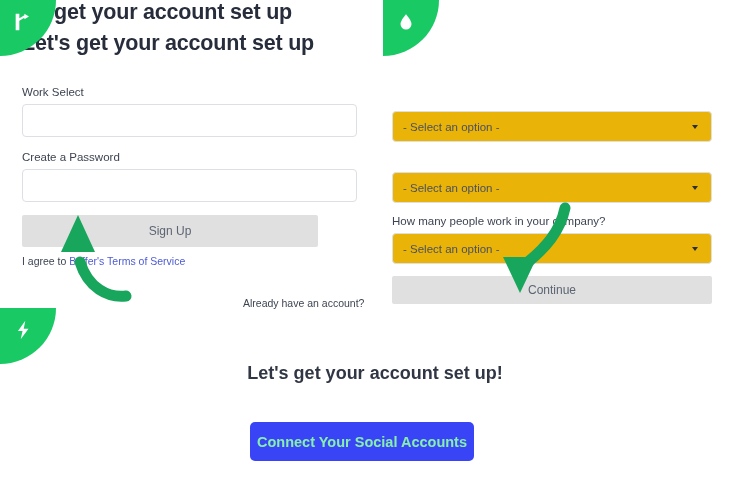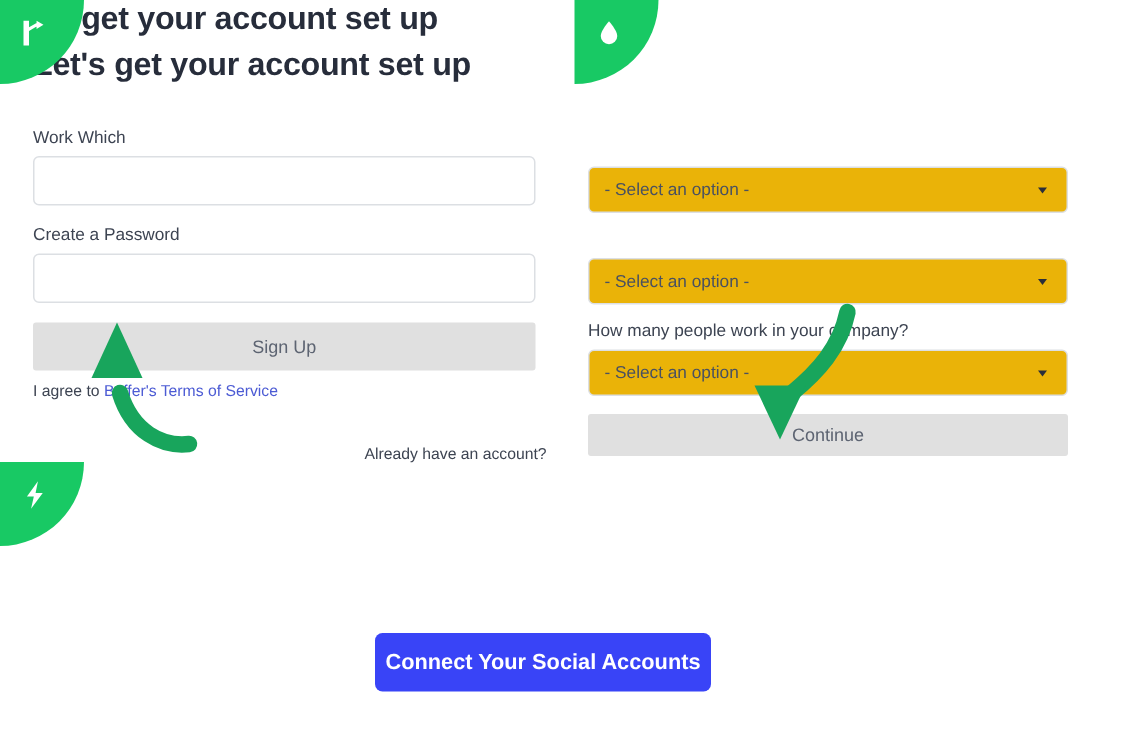--- a/index.html
+++ b/index.html
@@ -137,21 +137,21 @@
   }
   .cta-button {
     position: absolute;
     left: 250px;
     top: 422px;
     width: 224px;
     height: 39px;
     background: #3944f7;
     border: none;
     border-radius: 5px;
-    color: #ffffff;
+    color: #86efac;
     font-family: "Liberation Sans", sans-serif;
     font-size: 14.5px;
     font-weight: bold;
     cursor: pointer;
   }
 
   
   .brand {
     position: absolute;
     left: 624px;
@@ -181,27 +181,27 @@
 </style>
 </head>
 <body>
 
 <div class="stage">
 
   <div class="panel panel-left">
 
     <div class="panel-heading">Let's get your account set up</div>
 
-    <div class="field-label" style="left:22px; top:86px;">Work Which</div>
+    <div class="field-label" style="left:22px; top:86px;">Work Select</div>
     <input class="text-input" style="left: 22px; top: 104px; width: 335px; height: 33px;" type="text" placeholder="">
 
     <div class="field-label" style="left:22px; top:151px;">Create a Password</div>
     <input class="text-input" style="left: 22px; top: 169px; width: 335px; height: 33px;" type="password" placeholder="">
 
-    <button class="grey-button" style="left:22px; top:215px; width:335px; height:32px;">Sign Up</button>
+    <button class="grey-button" style="left:22px; top:215px; width:296px; height:32px;">Sign Up</button>
 
     <div class="footnote" style="left:22px; top:255px;">
       <span>I agree to </span><a class="link-blue" href="#" style="text-decoration:none;">Buffer's Terms of Service</a>
     </div>
 
     <div class="footnote" style="left:243px; top:269px;margin-top:28px;">Already have an account?</div>
   </div>
 
   <div class="panel panel-right"></div>
 
@@ -236,20 +236,21 @@
       <path d="M12 3.5 C12 3.5 6 10.2 6 14.2 a6 6 0 0 0 12 0 C18 10.2 12 3.5 12 3.5 Z"></path>
     </svg>
   </div>
 
   <div class="corner-badge left-mid">
     <svg class="glyph" viewBox="0 0 24 24">
       <path d="M14.5 2 L6.5 13 h5 L9.5 22 l8.5 -11.5 h-5.2 Z"></path>
     </svg>
   </div>
 
+  <div class="bottom-heading">Let's get your account set up!</div>
 
   <button class="cta-button">Connect Your Social Accounts</button>
 
 
   <svg class="arrow-layer" viewBox="0 0 750 500">
 
     <g>
       <path d="M126 296 C 108 298, 88 288, 80 262" stroke="#18a55c" stroke-width="11" fill="none" stroke-linecap="round"></path>
       <path d="M78 215 L 95 252 L 61 252 Z" fill="#18a55c"></path>
     </g>

